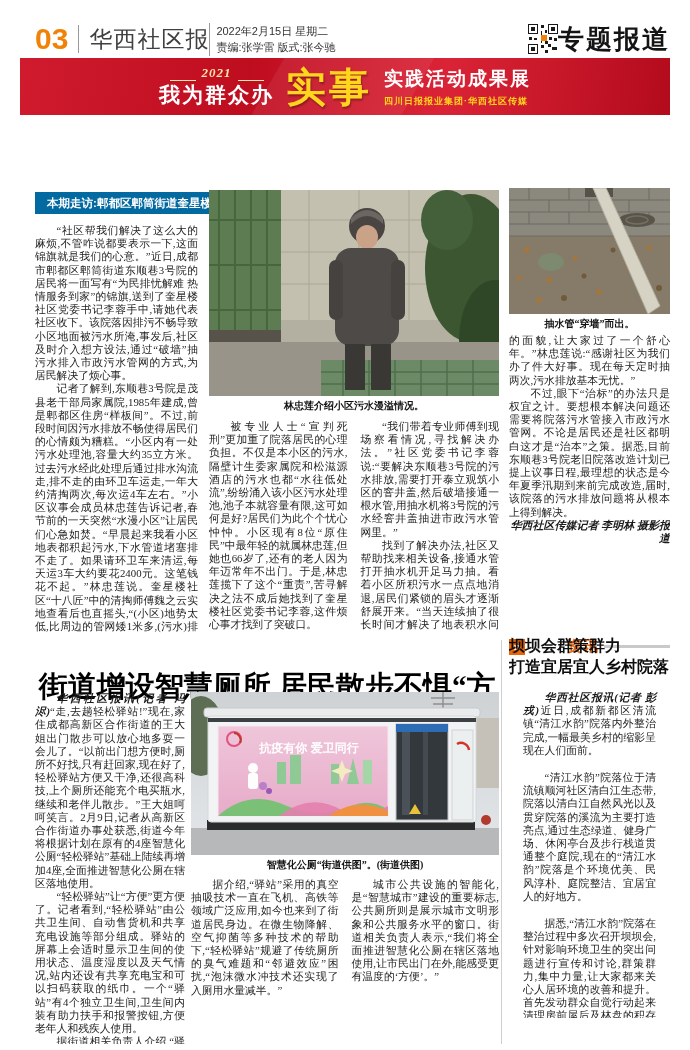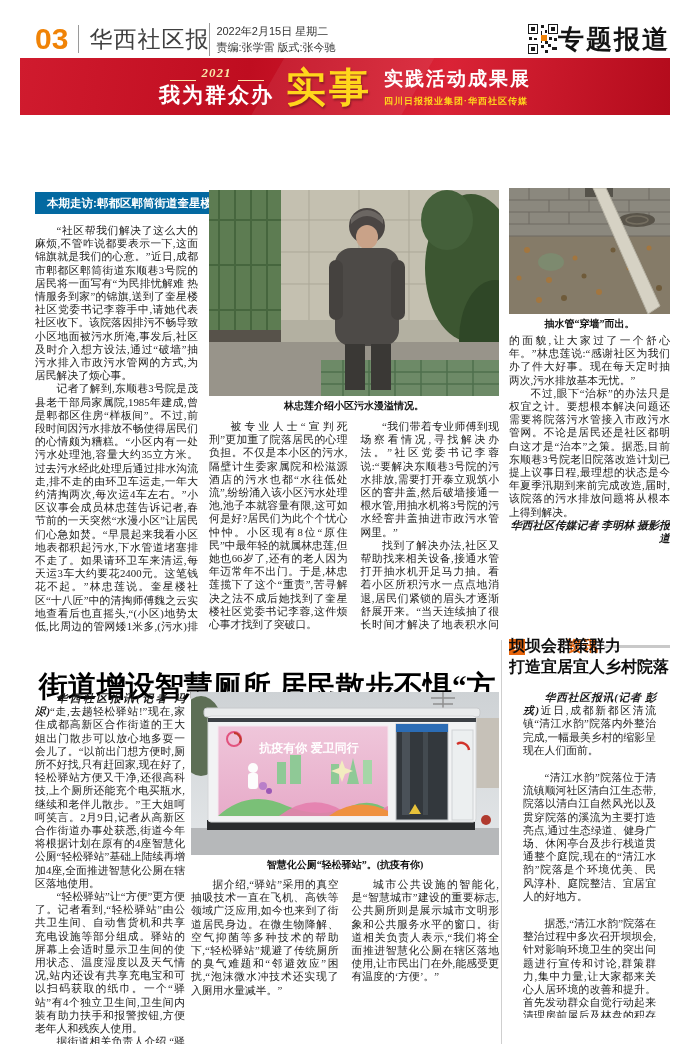--- a/index.html
+++ b/index.html
@@ -312,21 +312,21 @@
       <rect x="205" y="32" width="52" height="96" fill="#33383d" stroke="#c0c4c8"></rect>
       <rect x="211" y="37" width="8" height="86" fill="#4a5158"></rect>
       <rect x="232" y="37" width="5" height="86" fill="#434a50"></rect>
       <rect x="205" y="32" width="52" height="8" fill="#2b6cb5"></rect>
       <path d="M224 112 L230 122 L218 122 Z" fill="#e8c23a"></path>
     </g>
     <rect x="261" y="38" width="21" height="90" fill="#eceff0" stroke="#d0d3d5"></rect>
     <path d="M266 52 A8 8 0 0 1 278 58" fill="none" stroke="#d2332b" stroke-width="2.5"></path>
     <circle cx="295" cy="128" r="5" fill="#b03a2e"></circle>
   </svg>
-  <div class="caption cap3">智慧化公厕“轻松驿站”。(抗疫有你)</div>
+  <div class="caption cap3">智慧化公厕“街道供图”。(街道供图)</div>
 
   <div class="coltext a2mid">
     <p>据介绍,“驿站”采用的真空抽吸技术一直在飞机、高铁等领域广泛应用,如今也来到了街道居民身边。在微生物降解、空气抑菌等多种技术的帮助下,“轻松驿站”规避了传统厕所的臭气难题和“邻避效应”困扰,“泡沫微水冲技术还实现了入厕用水量减半。”</p>
     <p>城市公共设施的智能化,是“智慧城市”建设的重要标志,公共厕所则是展示城市文明形象和公共服务水平的窗口。街道相关负责人表示,“我们将全面推进智慧化公厕在辖区落地使用,让市民出门在外,能感受更有温度的‘方便’。”</p>
   </div>
 
   <div class="vrule"></div>
   <div class="info-head">
     <span class="info-icon">»</span>
     <span class="info-label">资讯</span>

